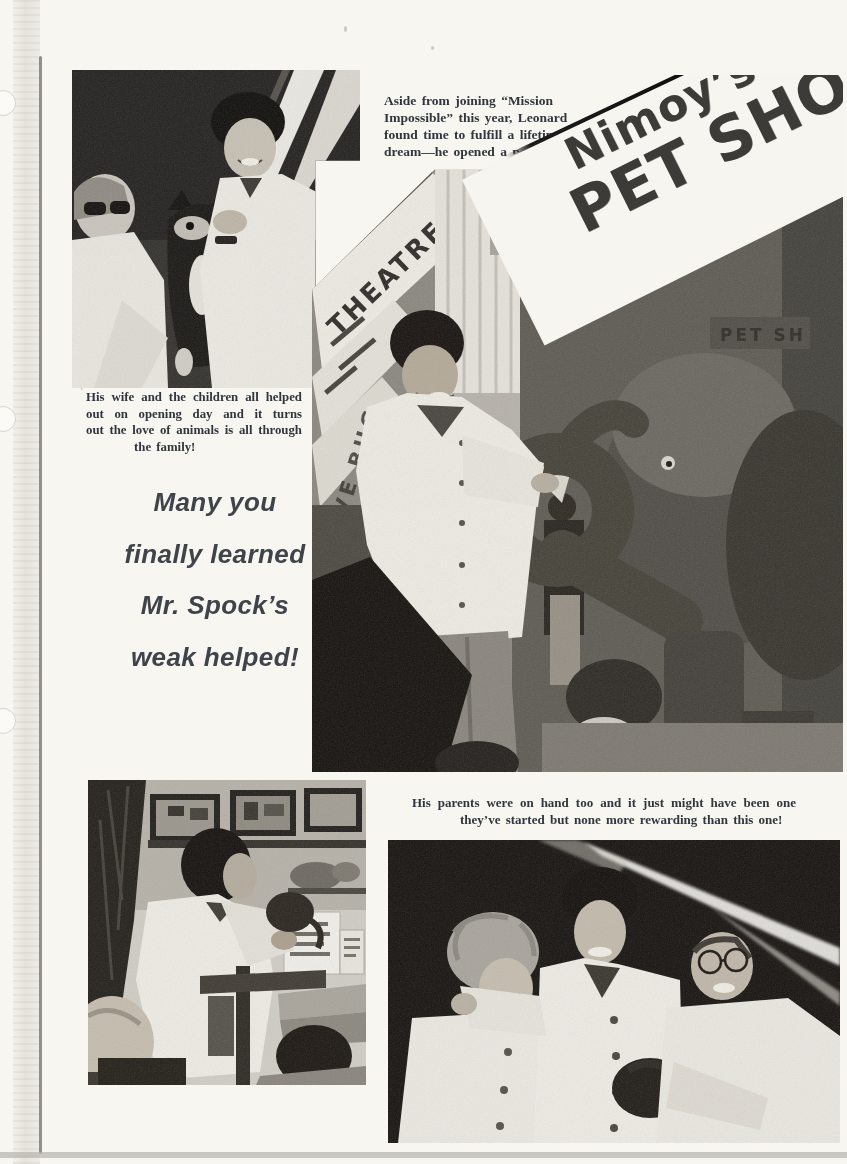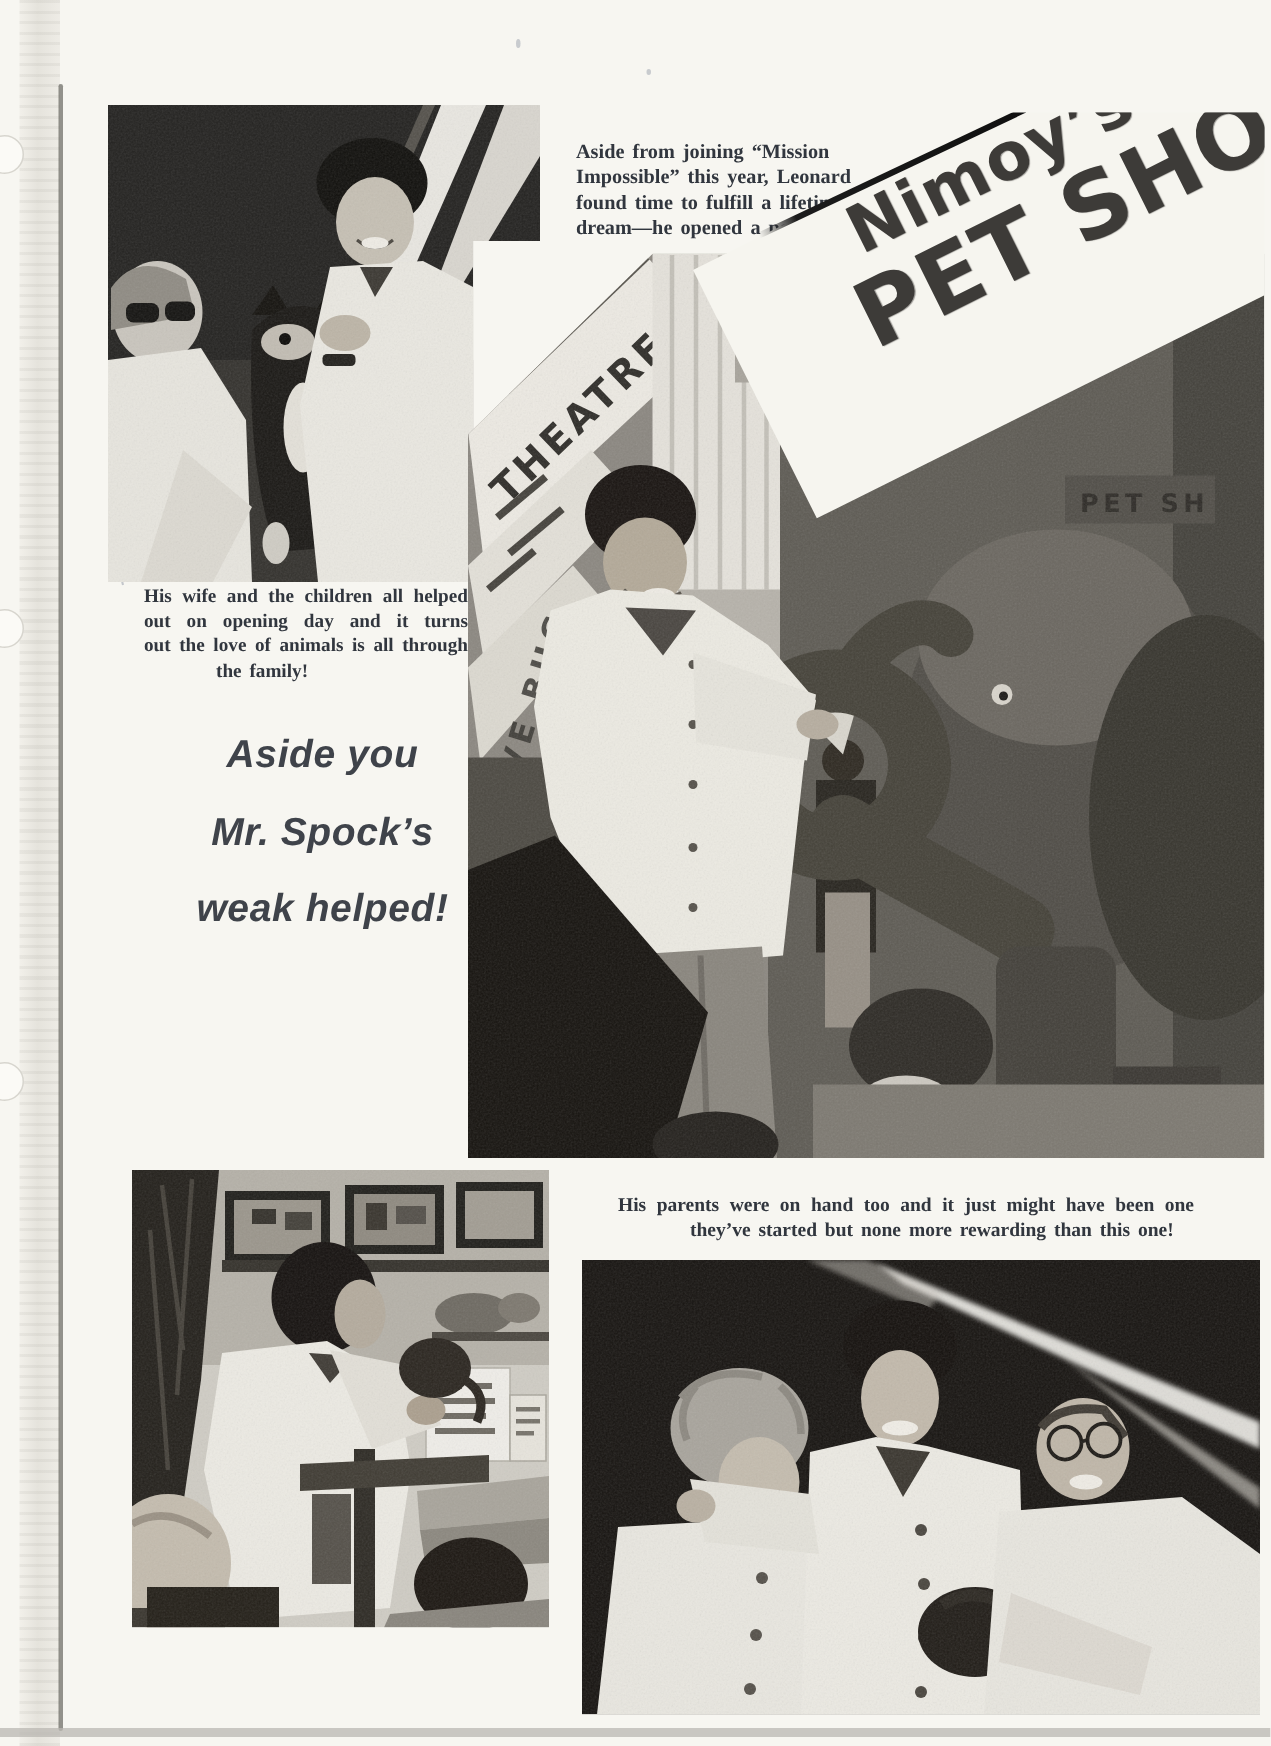--- a/index.html
+++ b/index.html
@@ -33,21 +33,21 @@
   .hl{font-family:"DejaVu Sans", sans-serif;font-weight:800;color:#3d3b38;
     text-shadow:.5px .5px .6px rgba(45,43,40,.45);white-space:nowrap;}
   .hl1{font-size:44px;margin:4px 0 0 105px;letter-spacing:1px;}
   .hl2{font-size:61px;margin:0 0 0 85px;letter-spacing:1px;}
   
   .cap{color:#31363e;font-weight:bold;font-size:13px;line-height:16.6px;word-spacing:2px;}
   .cap .jline{text-align:justify;text-align-last:justify;}
   .cap .jline.last{text-align-last:left;margin-left:48px;}
   .cap.center div{text-align:left;}
   .intro-cap{left:384px;top:92px;width:224px;font-size:13.5px;line-height:17px;}
-  .wife-cap{left:96px;top:389px;width:216px;font-size:12.8px;}
+  .wife-cap{left:86px;top:389px;width:216px;font-size:12.8px;}
   .parents-cap{left:412px;top:795px;width:384px;}
   .pull-quote{left:110px;top:477px;width:210px;color:#3f434a;
     font-family:"Liberation Sans", sans-serif;font-style:italic;font-weight:bold;
     font-size:26px;line-height:51.5px;text-align:center;letter-spacing:.4px;}
   .squiggle{left:70px;top:312px;width:30px;height:82px;}
 </style>
 </head>
 <body>
 
 <div class="abs scan-strip"></div>
@@ -212,21 +212,22 @@
 </div>
 
 <div class="abs cap wife-cap">
   <div class="jline">His wife and the children all helped</div>
   <div class="jline">out on opening day and it turns</div>
   <div class="jline">out the love of animals is all through</div>
   <div class="jline last">the family!</div>
 </div>
 
 <div class="abs pull-quote">
-  <div>Aside you</div>
+  <div>Many you</div>
+  <div>finally learned</div>
   <div>Mr. Spock’s</div>
   <div>weak helped!</div>
 </div>
 
 <div class="abs photo bl-photo">
 <svg viewBox="0 0 278 305" preserveAspectRatio="none">
   <defs>
         <filter id="g3">
           <feTurbulence type="fractalNoise" baseFrequency="0.8" numOctaves="2"></feTurbulence>
           <feColorMatrix type="saturate" values="0"></feColorMatrix>

